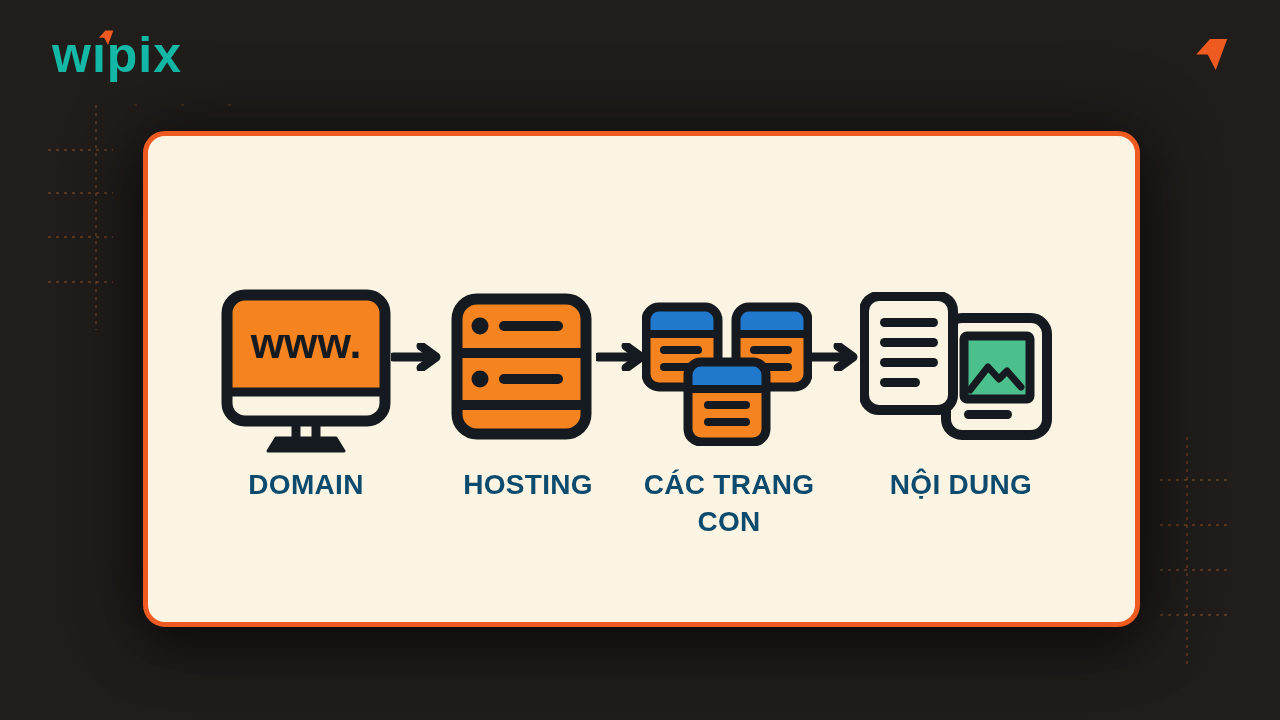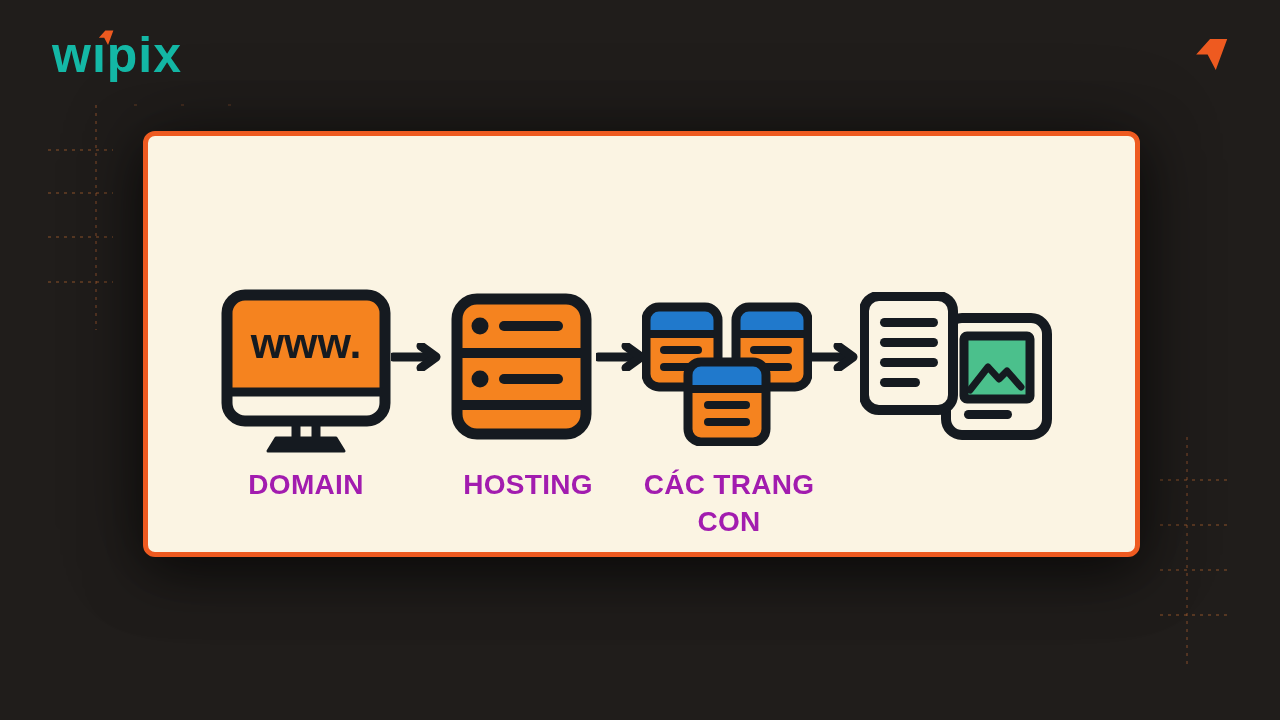--- a/index.html
+++ b/index.html
@@ -29,42 +29,42 @@
     width:25px; height:21px;
   }
   .corner-mark {
     position:absolute; left:1188px; top:31px;
     width:49px; height:46px;
   }
 
   
   .card {
     position:absolute; left:143px; top:131px;
-    width:997px; height:426px;
+    width:997px; height:496px;
     background:#fbf4e3;
     border:5px solid #ee5a20;
-    border-radius:12px;
+    border-radius:22px;
     box-shadow: 0 16px 55px rgba(0,0,0,.55), 0 0 80px rgba(0,0,0,.35);
   }
 
   .icon-abs { position:absolute; }
   .pos-monitor { left:72px;  top:152px; }
   .pos-arrow1  { left:243px; top:207px; }
   .pos-server  { left:303px; top:157px; }
   .pos-arrow2  { left:448px; top:207px; }
   .pos-windows { left:494px; top:166px; }
   .pos-arrow3  { left:660px; top:207px; }
   .pos-docs    { left:712px; top:156px; }
 
   .step-label {
     position:absolute; top:331px;
     transform:translateX(-50%);
     font-size:28px; font-weight:bold;
     letter-spacing:.3px;
-    color:#a21caf;
+    color:#0c4a6e;
     text-align:center;
     line-height:1.32;
     white-space:nowrap;
   }
   .lbl-domain   { left:158px; }
   .lbl-hosting  { left:380px; }
   .lbl-subpages { left:581px; width:210px; white-space:normal; }
   .lbl-content  { left:813px; }
 
   svg text { font-family:"Liberation Sans", sans-serif; }
@@ -186,14 +186,15 @@
       <rect x="20" y="26" width="58" height="9" rx="4.5" fill="#151a20"></rect>
       <rect x="20" y="46" width="58" height="9" rx="4.5" fill="#151a20"></rect>
       <rect x="20" y="66" width="58" height="9" rx="4.5" fill="#151a20"></rect>
       <rect x="20" y="86" width="40" height="9" rx="4.5" fill="#151a20"></rect>
     </g>
   </svg>
 
   <div class="step-label lbl-domain">DOMAIN</div>
   <div class="step-label lbl-subpages">CÁC TRANG CON</div>
   <div class="step-label lbl-hosting">HOSTING</div>
+  <div class="step-label lbl-content">NỘI DUNG</div>
 
 </div>
 
 </body></html>

